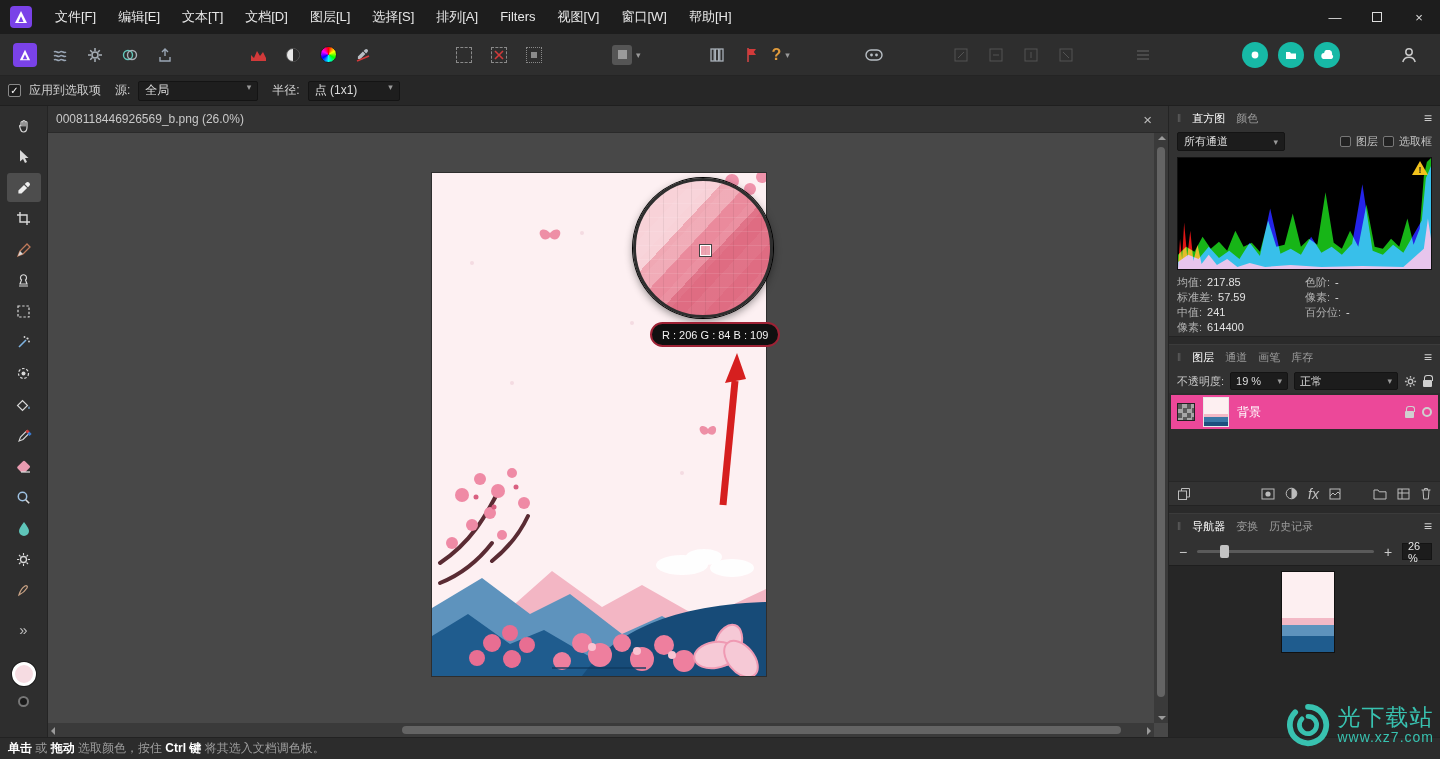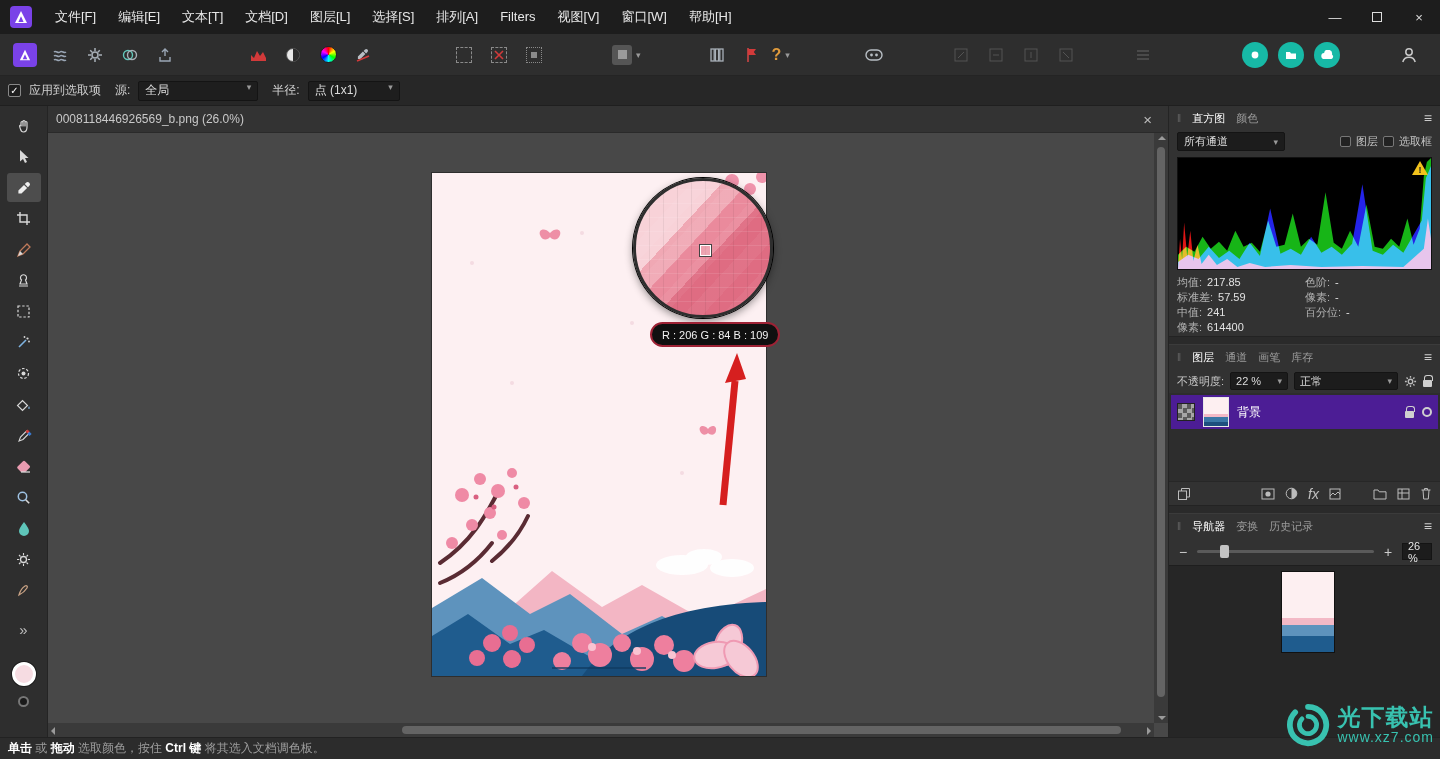--- a/index.html
+++ b/index.html
@@ -84,39 +84,39 @@
 .sl{color:#b2b2b2;margin-right:5px}.sv{color:#e2e2e2}
 .minmax{display:flex;align-items:center;padding:4px 8px 7px;gap:6px;color:#c5c5c5}
 .numbox{width:48px;height:17px;background:#1c1c1c;border:1px solid #141414;color:#e5e5e5;display:flex;align-items:center;padding:0 5px}
 .ml-auto{margin-left:auto}
 .psep{height:9px;background:#2a2a2a;border-top:1px solid #232323;border-bottom:1px solid #3b3b3b}
 
 .lcontrols{display:flex;align-items:center;padding:3px 8px;gap:6px;color:#c5c5c5}
 .drop{background:#1c1c1c;border:1px solid #141414;height:18px;display:flex;align-items:center;padding:0 5px;gap:5px;color:#ddd;border-radius:2px}
 .dop{width:58px}.dbl{flex:1}
 .layer-list{height:88px;background:#2d2d2d}
-.layer-row{height:34px;margin:2px;background:#4c1d95;display:flex;align-items:center;padding:0 6px;gap:8px}
+.layer-row{height:34px;margin:2px;background:#ec4899;display:flex;align-items:center;padding:0 6px;gap:8px}
 .checker{width:18px;height:18px;border:1px solid #222;background:repeating-conic-gradient(#a5a5a5 0 25%,#5a5a5a 0 50%);background-size:9px 9px}
 .lthumb{width:26px;height:30px;border:1px solid #e8e8e8;background:linear-gradient(#fdeff1 0 58%,#f3b9c6 58% 68%,#3a77a6 68% 86%,#1d4f7e 86% 100%)}
 .lname{color:#fff;font-size:12px}
 .lock{width:9px;height:7px;background:#d0d0d0;border-radius:1px;position:relative;margin-top:5px}
 .lock:before{content:"";position:absolute;width:7px;height:5px;border:1.5px solid #d0d0d0;border-bottom:none;border-radius:3px 3px 0 0;top:-5px;left:1px}
 .ringdot{width:10px;height:10px;border:2px solid #cfcfcf;border-radius:50%}
 .lfoot{height:24px;display:flex;align-items:center;padding:0 8px;gap:10px;border-top:1px solid #272727}
 .fxtxt{font-style:italic;color:#c0c0c0;font-size:14px}
 
 .nav-zoom{display:flex;align-items:center;padding:5px 8px;gap:8px;color:#ccc}
 .zbtn{font-size:14px;color:#ccc;width:12px;text-align:center}
 .slider{flex:1;height:3px;background:#5a5a5a;border-radius:2px;position:relative}
 .sthumb{position:absolute;left:13%;top:-5px;width:9px;height:13px;background:#c3c3c3;border-radius:2px}
 .nav-view{flex:1;background:#262626;border-top:1px solid #1e1e1e;position:relative}
 .nav-thumb{position:absolute;left:113px;top:6px;width:52px;height:80px;background:linear-gradient(#fdeff1 0 58%,#f3b9c6 58% 66%,#5e93bd 66% 80%,#1f5c8e 80% 100%);box-shadow:0 0 0 1px #111}
 
 .watermark{position:absolute;right:6px;bottom:12px;display:flex;align-items:center;gap:7px;color:#38c2b0;z-index:60}
-.wm-text .t1{font-size:23px;font-weight:bold;letter-spacing:1px;line-height:1.05}
+.wm-text .t1{font-size:23px;font-weight:normal;letter-spacing:1px;line-height:1.05}
 .wm-text .t2{font-size:14px;letter-spacing:1px}
 
 .statusbar{position:absolute;left:0;right:0;bottom:0;height:22px;background:#2c2c2c;border-top:1px solid #222;display:flex;align-items:center;padding:0 8px;color:#9c9c9c;font-size:12px}
 .sb-b{color:#fff;font-weight:bold;white-space:pre}
 .sb-n{white-space:pre}
 </style>
 </head>
 <body>
 
 <div class="menubar">
@@ -609,21 +609,21 @@
       <span class="grip">‖</span>
       <span class="ptab active">图层</span>
       <span class="ptab">通道</span>
       <span class="ptab">画笔</span>
       <span class="ptab">库存</span>
       <span class="pmenu">≡</span>
     </div>
     <div class="lcontrols">
       <span>不透明度:</span>
       <div class="drop dop">
-        <span>22 %</span>
+        <span>19 %</span>
         <span class="caret ml-auto">▾</span>
       </div>
       <div class="drop dbl">
         <span>正常</span>
         <span class="caret ml-auto">▾</span>
       </div>
       <svg width="13" height="13" viewBox="0 0 14 14">
           <circle cx="7" cy="7" r="2.4" stroke="#bcbcbc" stroke-width="1.4" fill="none"></circle>
           <g stroke="#bcbcbc" stroke-width="1.4">
             <path d="M7 1v2M7 11v2M1 7h2M11 7h2M2.7 2.7l1.4 1.4M9.9 9.9l1.4 1.4M11.3 2.7L9.9 4.1M4.1 9.9l-1.4 1.4"></path>

